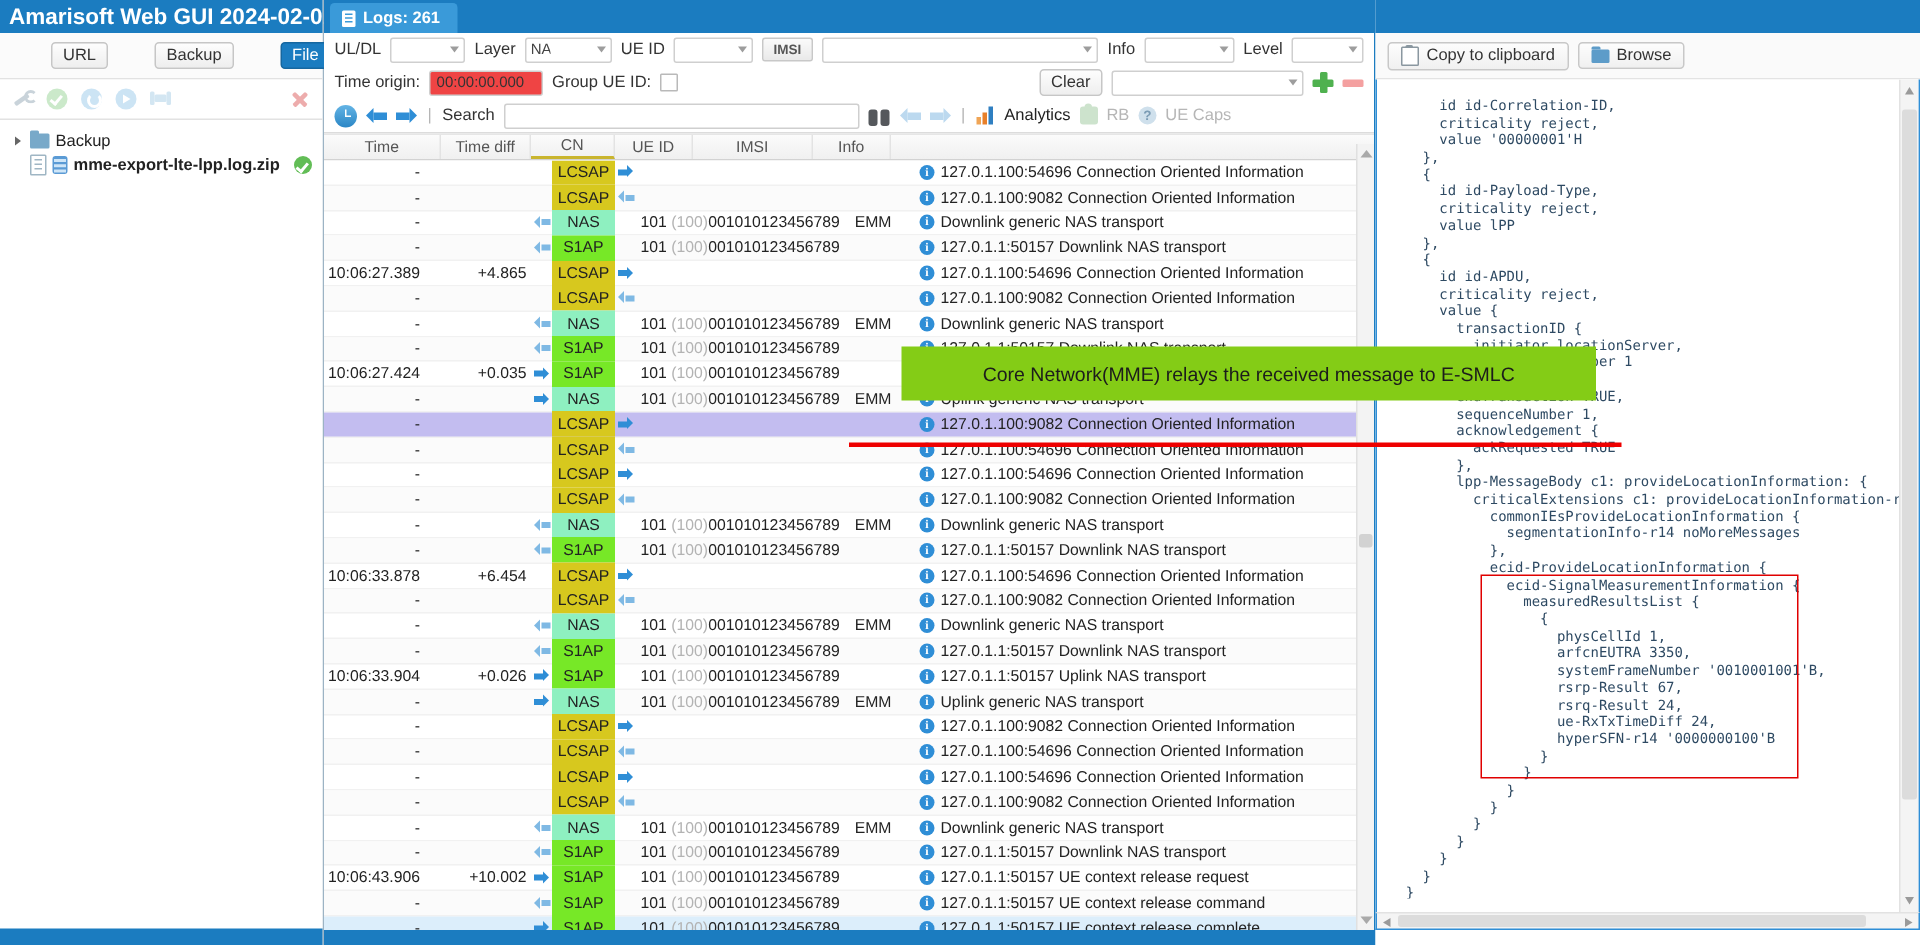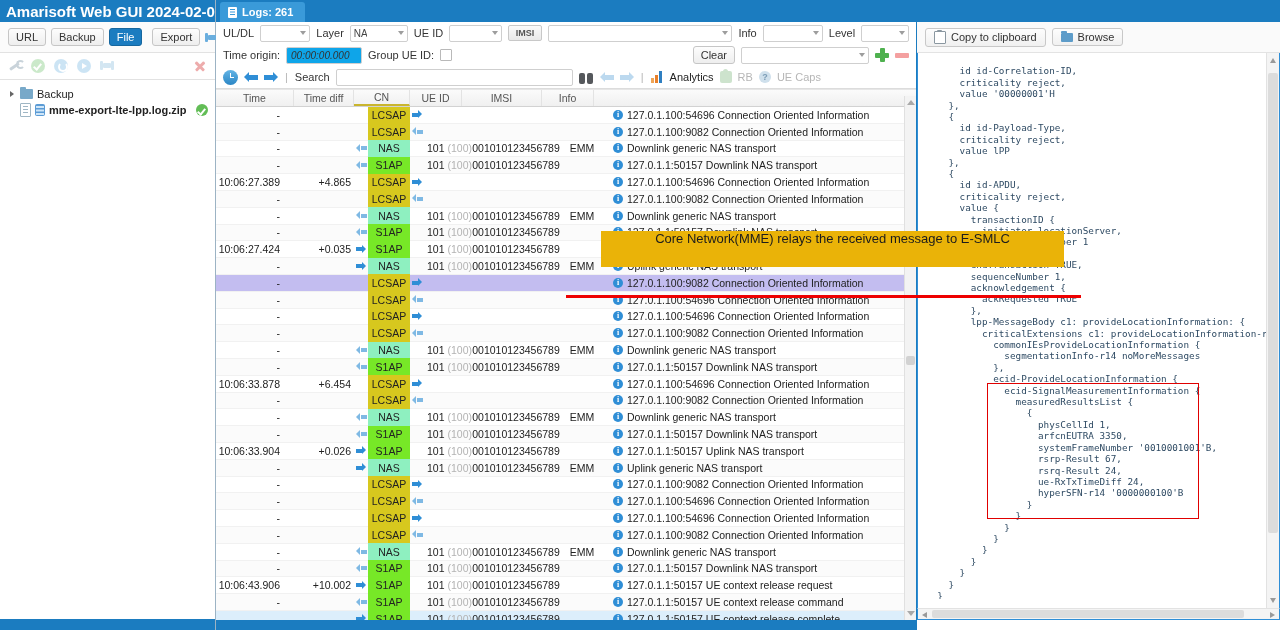--- a/index.html
+++ b/index.html
@@ -14,21 +14,21 @@
   
   .left-panel{width:215px;height:630px;background:#fff;display:flex;flex-direction:column;border-right:1px solid #9cb3c4;}
   .lp-title{height:22px;background:#1b7cc0;color:#fff;display:flex;align-items:center;padding:0 6px;font-size:15px;font-weight:bold;}
   .lp-title .t{flex:1;white-space:nowrap;}
   .collapse-icn{width:14px;height:14px;border-radius:50%;background:#3e97d4;position:relative;flex:0 0 auto;}
   .collapse-icn:before{content:"";position:absolute;left:5px;top:3.5px;width:5px;height:5px;border-left:2px solid #dff0fb;border-bottom:2px solid #dff0fb;transform:rotate(45deg);}
 
   .lp-btnrow{height:24px;display:flex;align-items:center;gap:5px;padding:3px 6px 3px 8px;background:#fbfbfb;border-bottom:1px solid #e2e2e2;}
   .btn{
     background:linear-gradient(#fdfdfd,#eeeeee);border:1px solid #c6c6c6;border-radius:3px;
-    font-size:11px;color:#333;padding:2px 7px;line-height:12px;cursor:default;white-space:nowrap;
+    font-size:11px;color:#333;padding:2px 7px;line-height:12px;cursor:default;white-space:nowrap;margin-left:26px;
   }
   .btn.primary{background:#1b7cc0;border-color:#16679f;color:#fff;}
   .spacer{flex:1;}
   .plug-icn{width:14px;height:13px;position:relative;display:inline-block;}
   .plug-icn:before{content:"";position:absolute;left:3px;top:4px;width:8px;height:5px;background:#6aaede;border-radius:1px;}
   .plug-icn:after{content:"";position:absolute;left:0px;top:2px;width:3px;height:9px;background:#6aaede;border-radius:1px;box-shadow:11px 0 0 #6aaede;}
 
   .lp-toolrow{height:22px;display:flex;align-items:center;gap:9px;padding:2px 8px;background:#fff;border-bottom:1px solid #e2e2e2;}
   .ticn{width:14px;height:14px;border-radius:50%;position:relative;opacity:.45;}
   .ticn.wrench{background:none;border-radius:0;}
@@ -76,21 +76,21 @@
   .flabel{color:#333;white-space:nowrap;}
   .sel{
     height:15px;border:1px solid #cfcfcf;background:#fff;border-radius:2px;
     display:flex;align-items:center;padding:0 3px;font-size:10px;color:#444;position:relative;
   }
   .sel .v{flex:1;white-space:nowrap;overflow:hidden;}
   .sel .car{width:0;height:0;border-left:3.5px solid transparent;border-right:3.5px solid transparent;border-top:4px solid #9d9d9d;margin-left:4px;}
   .sel.w55{width:55px;} .sel.w50{width:50px;gap:27px;} .sel.w58{width:58px;} .sel.w230{width:230px;}
   .sel.w68{width:68px;} .sel.w52{width:52px;} .sel.w120{width:120px;}
   .imsi-btn{background:linear-gradient(#fafafa,#e9e9e9);border:1px solid #c8c8c8;border-radius:2px;font-size:9px;font-weight:bold;color:#555;padding:2px 7px;}
-  .tinput{height:15px;border:1px solid #cfcfcf;border-radius:2px;background:#0ea5e9;font-size:10px;color:#333;padding:0 4px;line-height:15px;width:66px;font-style:italic;}
+  .tinput{height:15px;border:1px solid #cfcfcf;border-radius:2px;background:#ef4444;font-size:10px;color:#333;padding:0 4px;line-height:15px;width:66px;}
   .chk{width:10px;height:10px;border:1px solid #b9b9b9;background:#fff;border-radius:1px;}
   .plus-icn{width:14px;height:14px;position:relative;}
   .plus-icn:before,.plus-icn:after{content:"";position:absolute;background:#4fb14f;border-radius:1px;}
   .plus-icn:before{left:0;top:5px;width:14px;height:5px;}
   .plus-icn:after{left:4.5px;top:0;width:5px;height:14px;}
   .minus-icn{width:14px;height:5px;background:#f4a0a0;border-radius:1px;}
 
   .srow{height:22px;display:flex;align-items:center;padding:0 7px;gap:6px;border-bottom:1px solid #dcdcdc;background:#fff;}
   .clock-icn{width:15px;height:15px;border-radius:50%;background:linear-gradient(#63b4e5,#2b86c5);position:relative;}
   .clock-icn:before{content:"";position:absolute;left:6.5px;top:3.5px;width:1.5px;height:5px;background:#fff;}
@@ -145,21 +145,21 @@
   .cn-S1AP{background:#77e827;}
   .cell.ue{width:52px;justify-content:flex-end;padding-right:4px;}
   .cell.ue .paren{color:#b3b3b3;margin-left:3px;}
   .cell.imsi{width:80px;justify-content:center;}
   .cell.info{width:52px;justify-content:center;}
   .cell.msg{flex:1;display:flex;align-items:center;gap:4px;padding-left:5px;}
   .i-icn{width:10px;height:10px;border-radius:50%;background:#2f8ed6;color:#fff;font-size:8px;font-weight:bold;line-height:10px;text-align:center;flex:0 0 auto;font-family:"Liberation Serif",serif;}
 
   .annot{
     position:absolute;left:385px;top:231px;width:463px;height:36px;
-    background:#eab308;display:flex;justify-content:center;
+    background:#84cc16;display:flex;align-items:center;justify-content:center;
     font-size:13px;color:#1c1c1c;z-index:20;
   }
   .redline{position:absolute;left:350px;top:295px;width:515px;height:2.5px;background:#ee0000;z-index:21;}
 
   .cp-scroll{position:absolute;right:0;top:96px;bottom:10px;width:11px;background:#f3f3f3;border-left:1px solid #e0e0e0;}
   .cp-scroll .thumb{position:absolute;left:1px;top:260px;width:9px;height:9px;background:#d2d2d2;border-radius:2px;}
   .cp-scroll .up,.cp-scroll .dn{position:absolute;left:2px;width:0;height:0;border-left:4px solid transparent;border-right:4px solid transparent;}
   .cp-scroll .up{top:4px;border-bottom:5px solid #a9a9a9;}
   .cp-scroll .dn{bottom:4px;border-top:5px solid #a9a9a9;}
   .cp-bottom{height:10px;background:#1b7cc0;}

